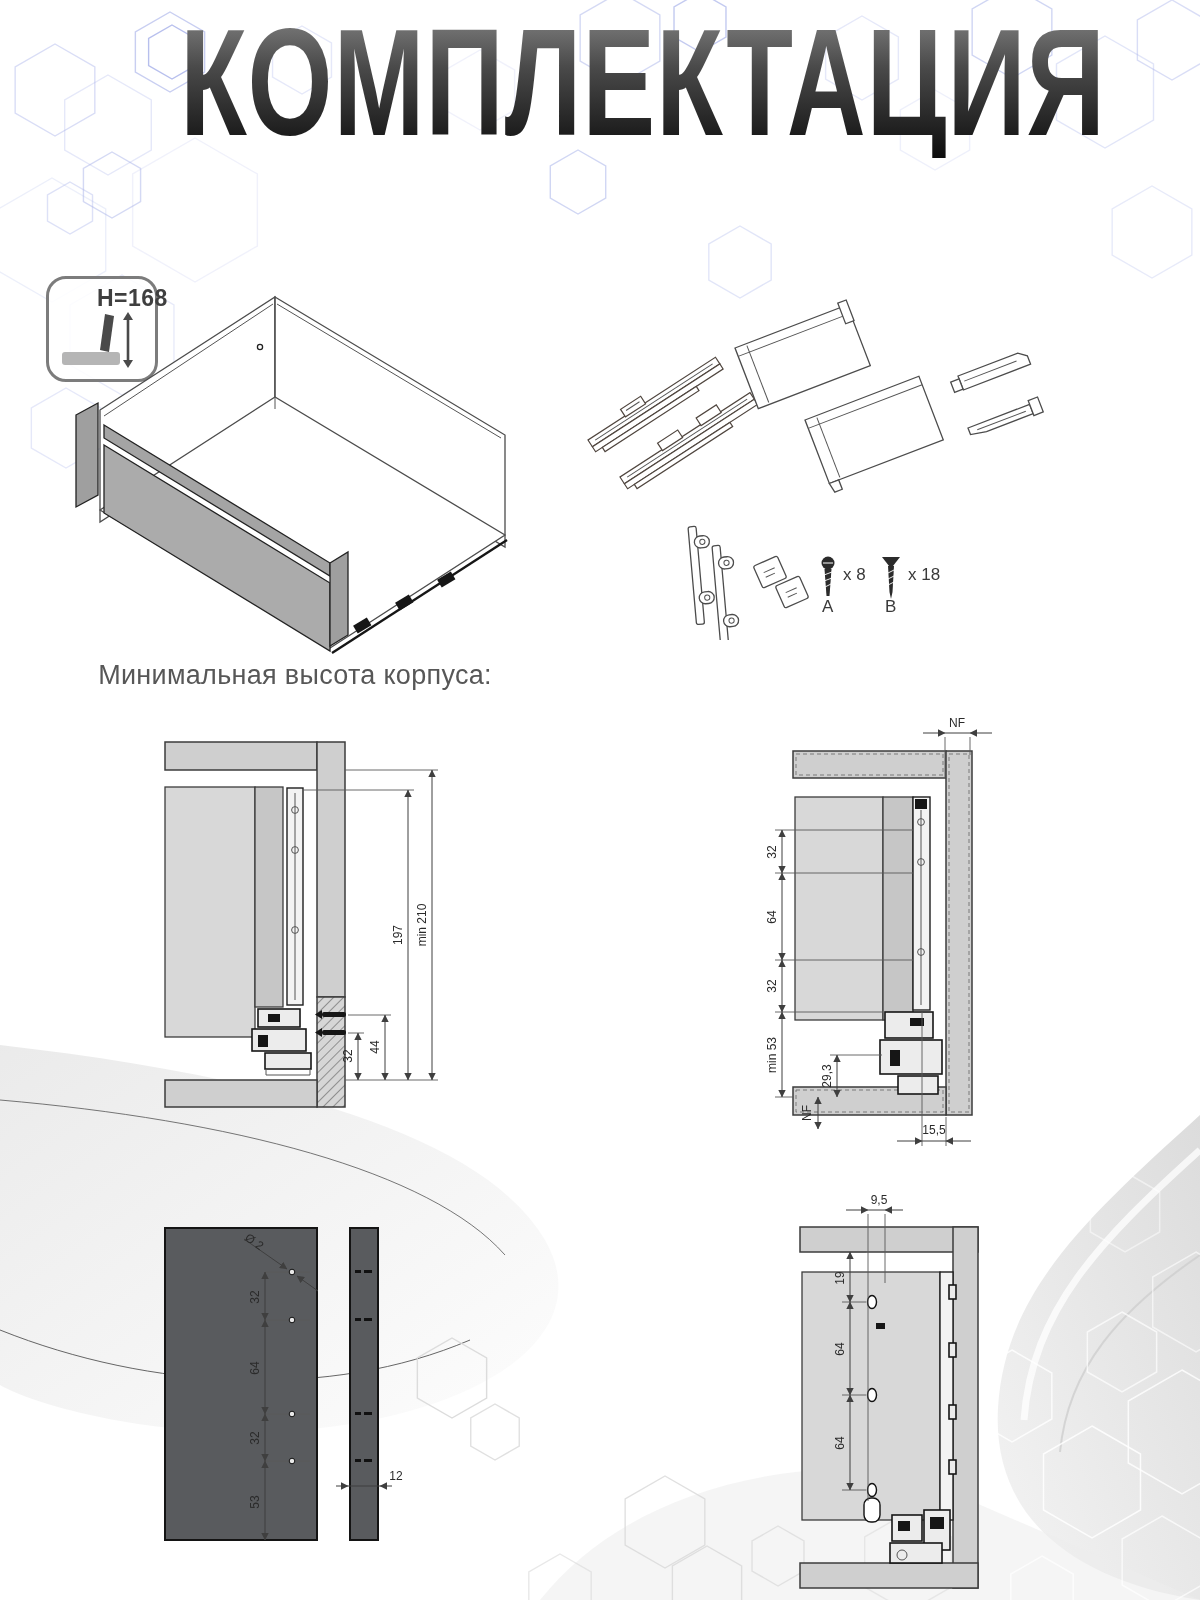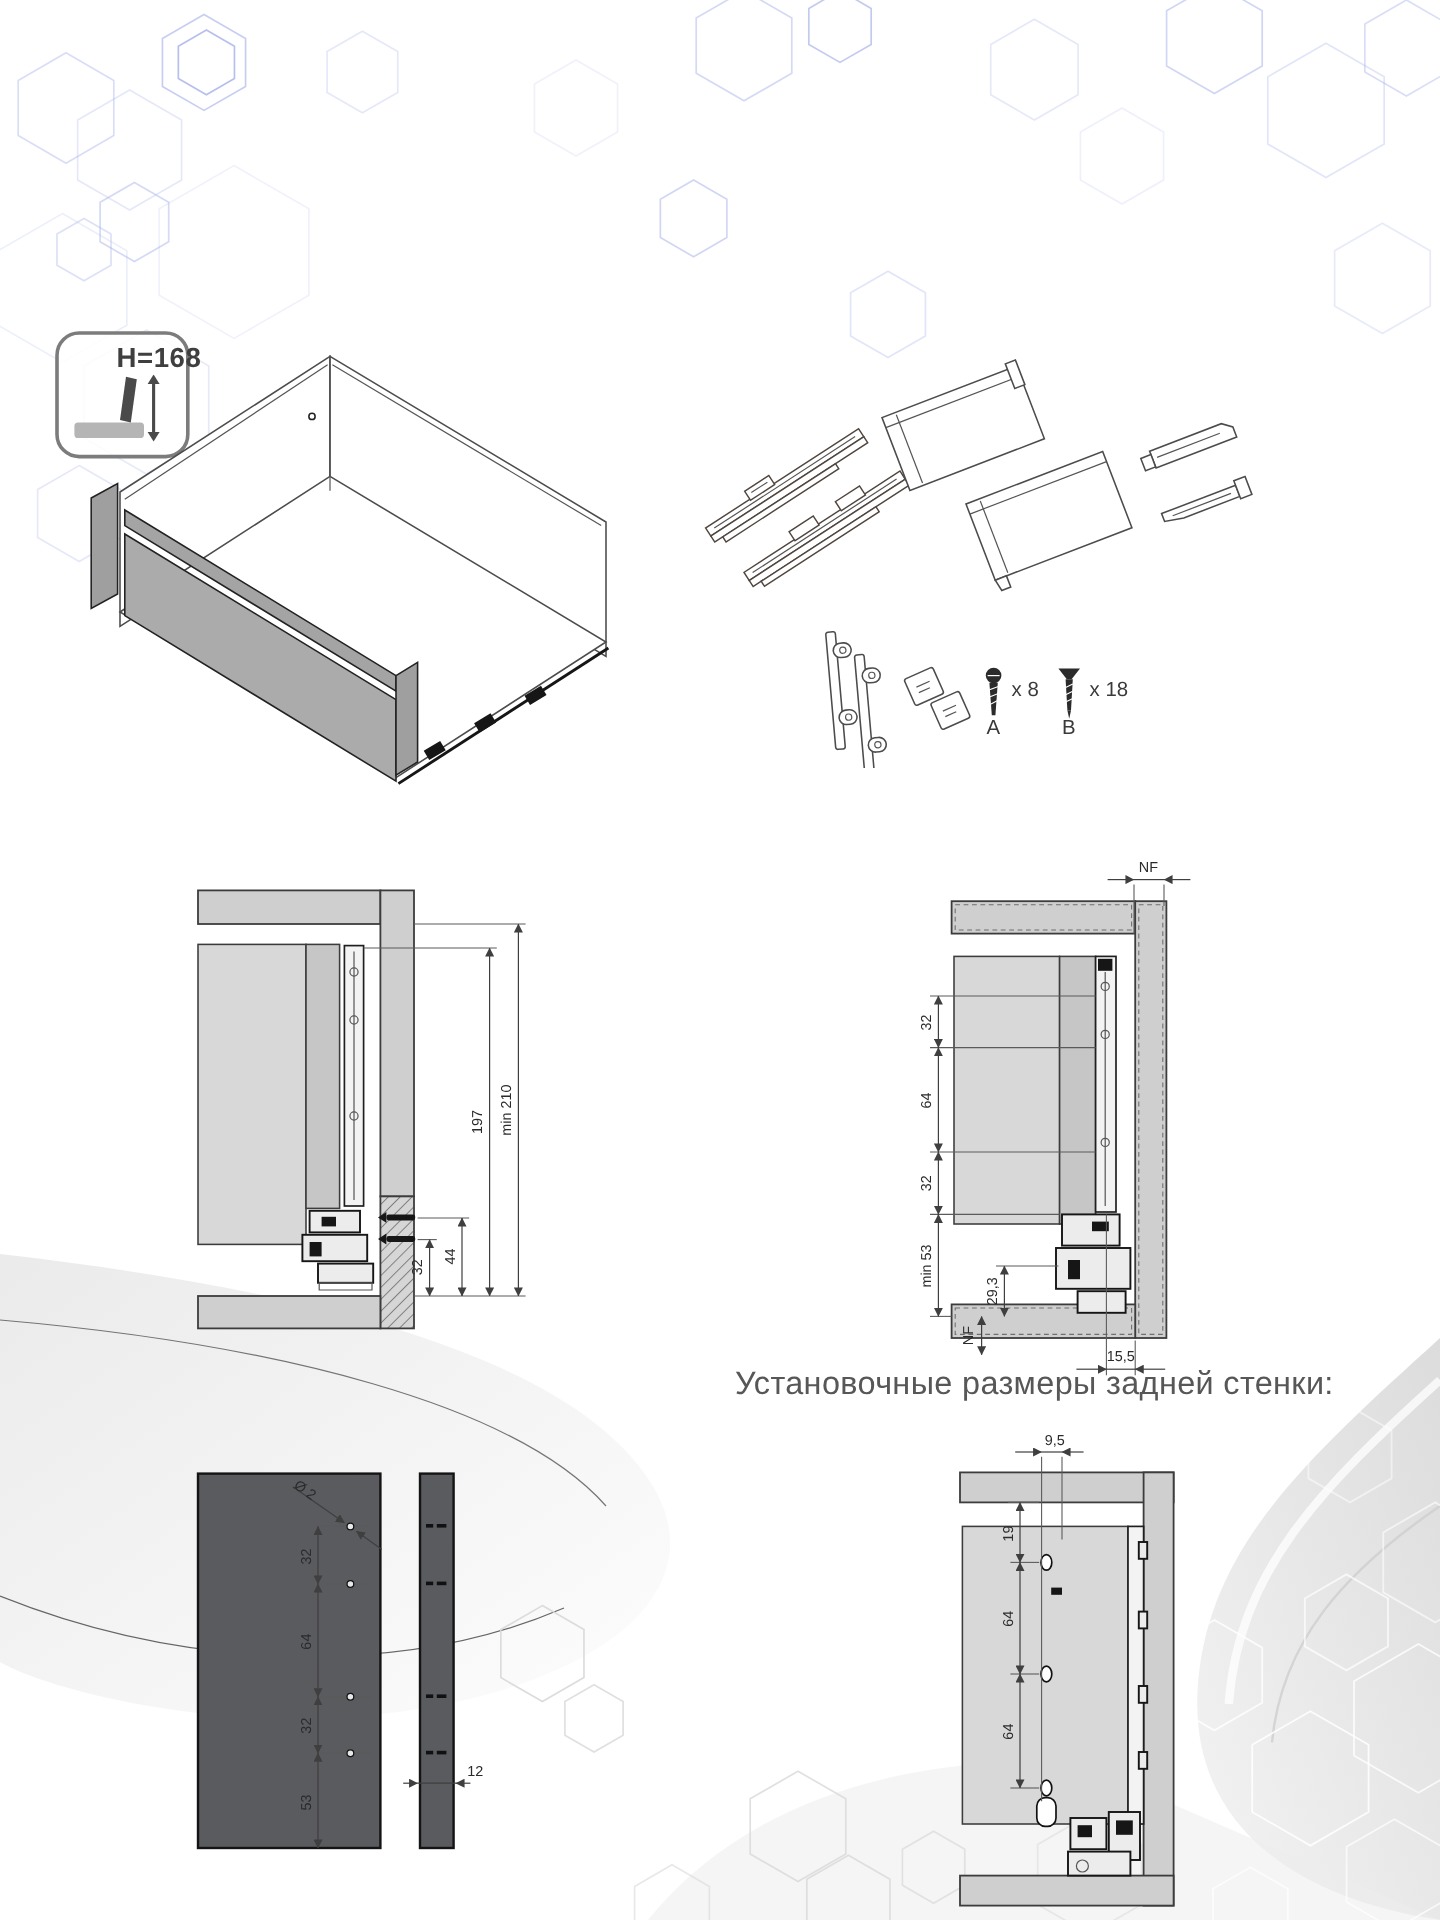--- a/index.html
+++ b/index.html
@@ -123,20 +123,23 @@
       <use href="#hex" transform="translate(1122 1352) scale(40)" stroke-opacity=".7"></use>
       <use href="#hex" transform="translate(1092 1482) scale(56)" stroke-opacity=".85"></use>
       <use href="#hex" transform="translate(1182 1432) scale(62)" stroke-opacity=".8"></use>
       <use href="#hex" transform="translate(1162 1562) scale(46)" stroke-opacity=".7"></use>
       <use href="#hex" transform="translate(1196 1302) scale(50)" stroke-opacity=".6"></use>
       <use href="#hex" transform="translate(1042 1592) scale(36)" stroke-opacity=".7"></use>
       <use href="#hex" transform="translate(1125 1212) scale(40)" stroke-opacity=".5"></use>
     </g>
   </svg>
 
+  <div class="layer title">
+    <span class="title-inner">КОМПЛЕКТАЦИЯ</span>
+  </div>
 
   <div class="layer badge">
     <div class="badge-label">H=168</div>
     <svg width="96" height="58" viewBox="0 0 96 58">
       <rect x="8" y="40" width="58" height="13" rx="3" fill="#b5b5b5"></rect>
       <polygon points="51,2 60,4 55,40 46,38" fill="#4a4a4a"></polygon>
       <line x1="74" y1="6" x2="74" y2="50" stroke="#4a4a4a" stroke-width="2.6"></line>
       <polygon points="69,8 79,8 74,0" fill="#4a4a4a"></polygon>
       <polygon points="69,48 79,48 74,56" fill="#4a4a4a"></polygon>
     </svg>
@@ -258,21 +261,21 @@
       <polygon points="328,286 334,286 332.5,312 329.5,312" fill="#2b2b2b"></polygon>
       <polygon points="329.5,312 332.5,312 331,319" fill="#2b2b2b"></polygon>
       <line x1="328" y1="293" x2="334" y2="290" stroke="#fff" stroke-width=".9"></line>
       <line x1="328" y1="299" x2="334" y2="296" stroke="#fff" stroke-width=".9"></line>
       <line x1="328" y1="305" x2="334" y2="302" stroke="#fff" stroke-width=".9"></line>
       <text class="ptxt" x="348" y="300">x 18</text>
       <text class="ptxt" x="325" y="332">B</text>
     </g>
   </svg>
 
-  <div class="layer heading h4">Установочные размеры задней стенки:</div>
+  <div class="layer heading h1">Минимальная высота корпуса:</div>
 
   <svg class="layer" style="left:150px;top:715px" width="300" height="410" viewBox="0 0 300 410">
     <rect class="bar" x="15" y="27" width="152" height="28"></rect>
     <rect class="bar" x="167" y="27" width="28" height="255"></rect>
     <rect x="167" y="282" width="28" height="110" fill="url(#hatch)" stroke="#3c3c3c" stroke-width="1.5"></rect>
     <rect class="bar" x="15" y="365" width="152" height="27"></rect>
     <rect class="panelL" x="15" y="72" width="90" height="250"></rect>
     <rect class="panelM" x="105" y="72" width="28" height="220"></rect>
     <rect class="railp" x="137" y="73" width="16" height="217"></rect>
     <line class="thin" x1="145" y1="78" x2="145" y2="285"></line>

